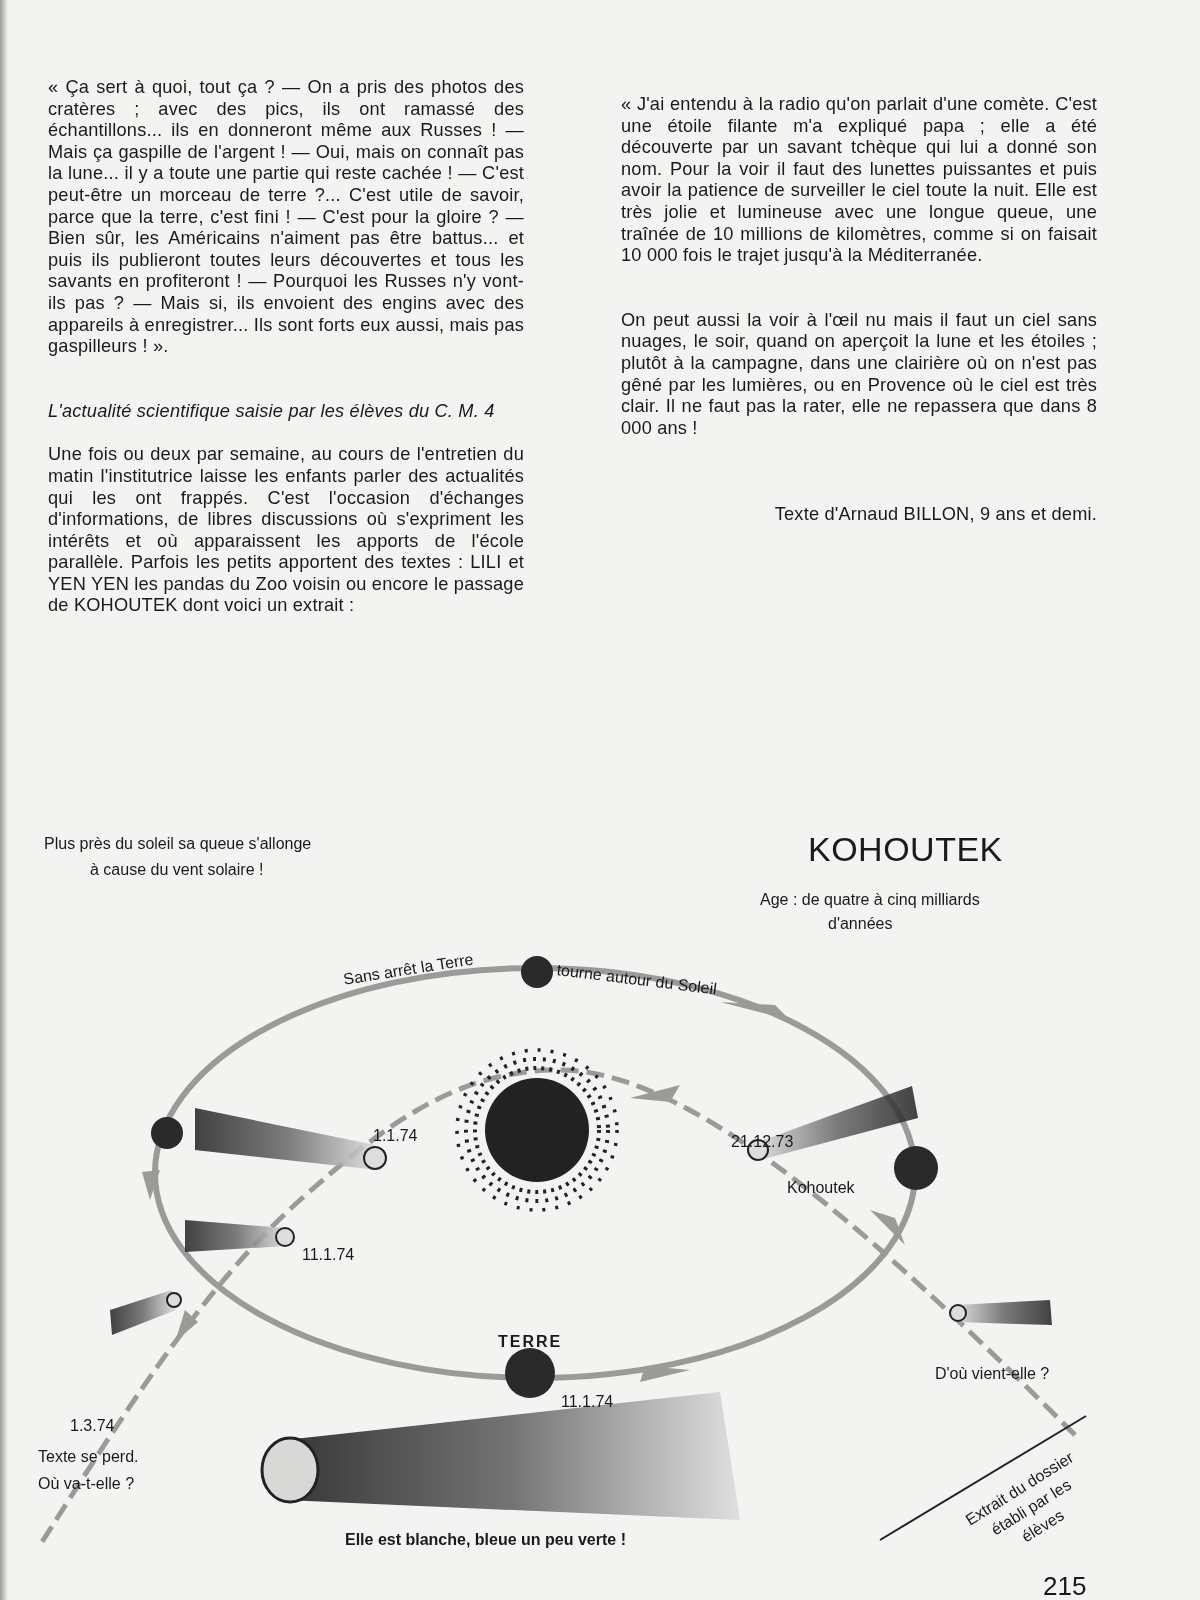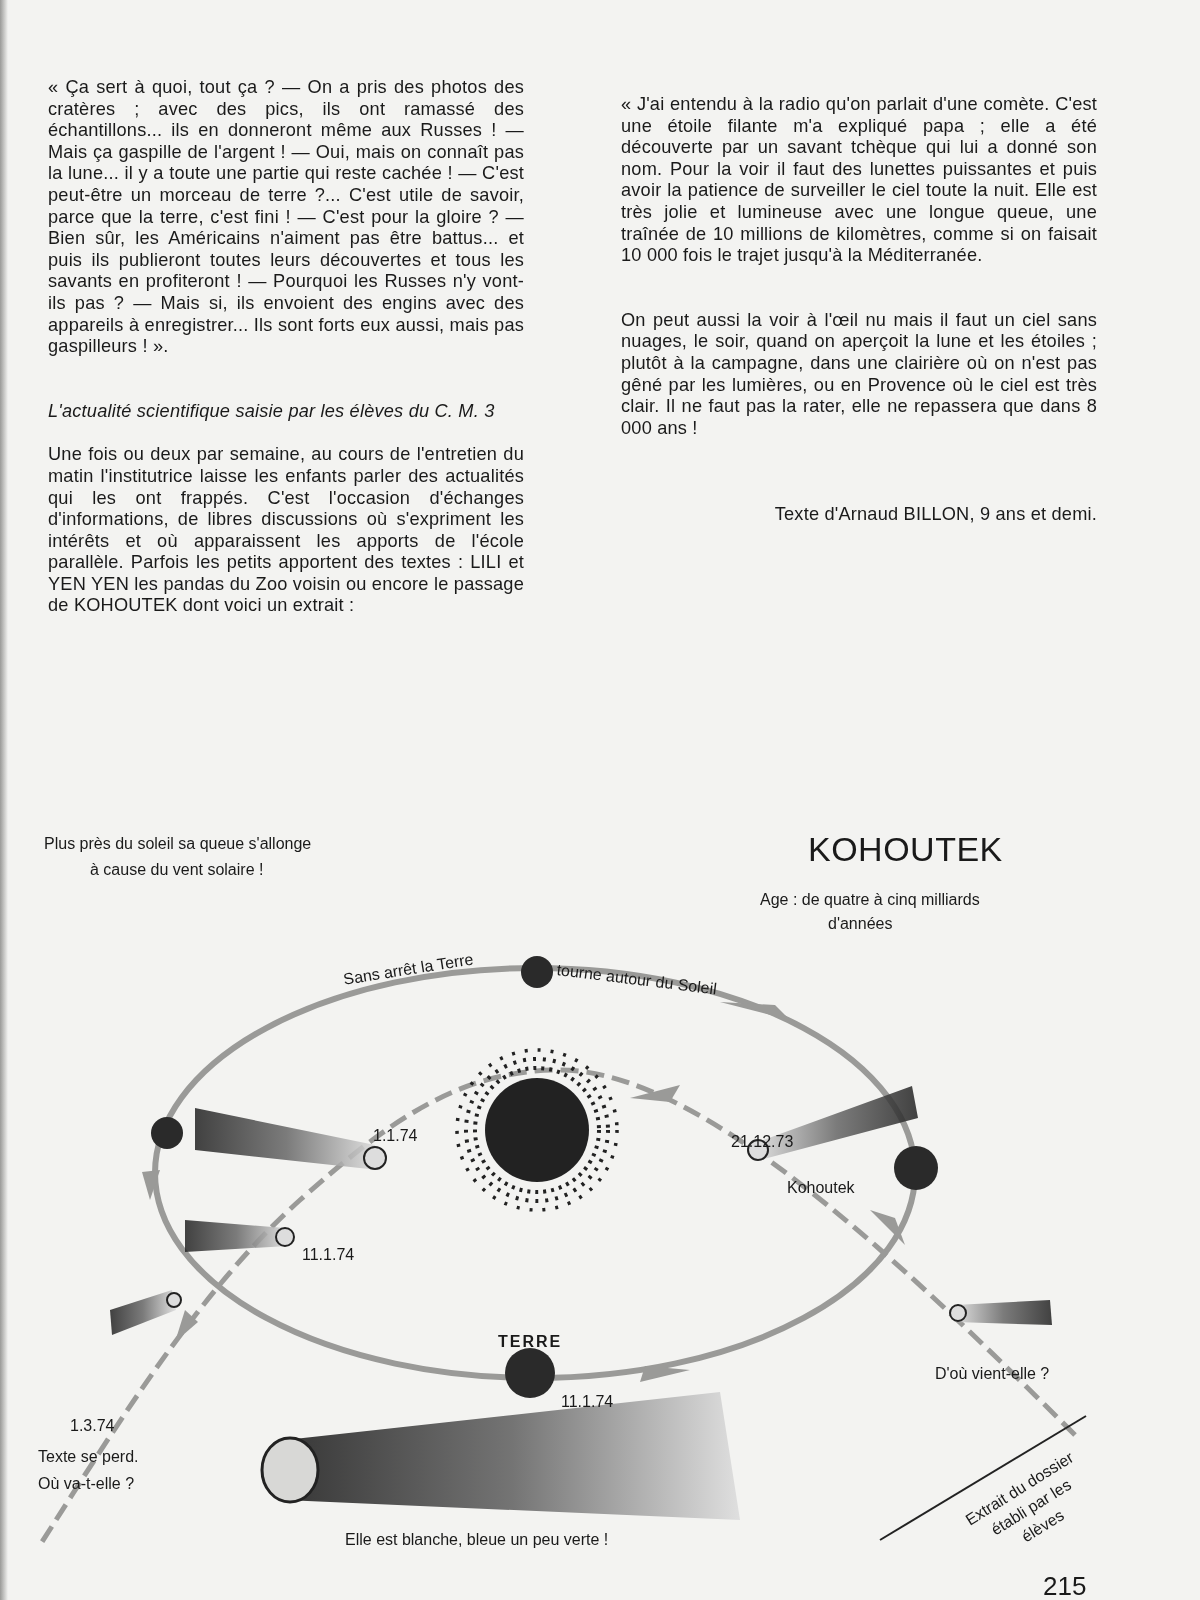--- a/index.html
+++ b/index.html
@@ -31,21 +31,21 @@
   .rot { position: absolute; transform-origin: left top; font-size: 16px; line-height: 22px; text-align: center; }
 </style>
 </head>
 <body>
 
 <div class="gutter"></div>
 
 <div id="col-left" class="col">
   <p>« Ça sert à quoi, tout ça ? — On a pris des photos des cratères ; avec des pics, ils ont ramassé des échantillons... ils en donneront même aux Russes ! — Mais ça gaspille de l'argent ! — Oui, mais on connaît pas la lune... il y a toute une partie qui reste cachée ! — C'est peut-être un morceau de terre ?... C'est utile de savoir, parce que la terre, c'est fini ! — C'est pour la gloire ? — Bien sûr, les Américains n'aiment pas être battus... et puis ils publieront toutes leurs découvertes et tous les savants en profiteront ! — Pourquoi les Russes n'y vont-ils pas ? — Mais si, ils envoient des engins avec des appareils à enregistrer... Ils sont forts eux aussi, mais pas gaspilleurs ! ».</p>
   <div class="gap1"></div>
-  <p class="ital">L'actualité scientifique saisie par les élèves du C. M. 3</p>
+  <p class="ital">L'actualité scientifique saisie par les élèves du C. M. 4</p>
   <div style="height:22px"></div>
   <p>Une fois ou deux par semaine, au cours de l'entretien du matin l'institutrice laisse les enfants parler des actualités qui les ont frappés. C'est l'occasion d'échanges d'informations, de libres discussions où s'expriment les intérêts et où apparaissent les apports de l'école parallèle. Parfois les petits apportent des textes : LILI et YEN YEN les pandas du Zoo voisin ou encore le passage de KOHOUTEK dont voici un extrait :</p>
 </div>
 
 <div id="col-right" class="col">
   <p>« J'ai entendu à la radio qu'on parlait d'une comète. C'est une étoile filante m'a expliqué papa ; elle a été découverte par un savant tchèque qui lui a donné son nom. Pour la voir il faut des lunettes puissantes et puis avoir la patience de surveiller le ciel toute la nuit. Elle est très jolie et lumineuse avec une longue queue, une traînée de 10 millions de kilomètres, comme si on faisait 10 000 fois le trajet jusqu'à la Méditerranée.</p>
   <div class="gap2"></div>
   <p>On peut aussi la voir à l'œil nu mais il faut un ciel sans nuages, le soir, quand on aperçoit la lune et les étoiles ; plutôt à la campagne, dans une clairière où on n'est pas gêné par les lumières, ou en Provence où le ciel est très clair. Il ne faut pas la rater, elle ne repassera que dans 8 000 ans !</p>
   <div class="gap2"></div>
   <p class="author">Texte d'Arnaud BILLON, 9 ans et demi.</p>
@@ -132,21 +132,21 @@
 <div class="dlabel" style="left:373px;top:1126px;">1.1.74</div>
 <div class="dlabel" style="left:696px;top:1132px;margin-left:35px;">21.12.73</div>
 <div class="dlabel" style="left:787px;top:1178px;">Kohoutek</div>
 <div class="dlabel" style="left:302px;top:1245px;">11.1.74</div>
 <div class="dlabel" style="left:498px;top:1332px;font-weight:bold;letter-spacing:2px;">TERRE</div>
 <div class="dlabel" style="left:561px;top:1392px;">11.1.74</div>
 <div class="dlabel" style="left:70px;top:1416px;">1.3.74</div>
 <div class="dlabel" style="left:38px;top:1447px;">Texte se perd.</div>
 <div class="dlabel" style="left:38px;top:1474px;">Où va-t-elle ?</div>
 <div class="dlabel" style="left:935px;top:1364px;">D'où vient-elle ?</div>
-<div class="dlabel" style="left:345px;top:1530px;">Elle est blanche, bleue un peu verte !</div>
+<div class="dlabel" style="left:345px;top:1530px;font-weight:bold;">Elle est blanche, bleue un peu verte !</div>
 
 <div class="rot" style="left:946px;top:1522px;transform:rotate(-32deg);width:160px;">
   <div>Extrait du dossier</div>
   <div>établi par les</div>
   <div>élèves</div>
 </div>
 
 <div class="page-num">215</div>
 
 </body></html>

